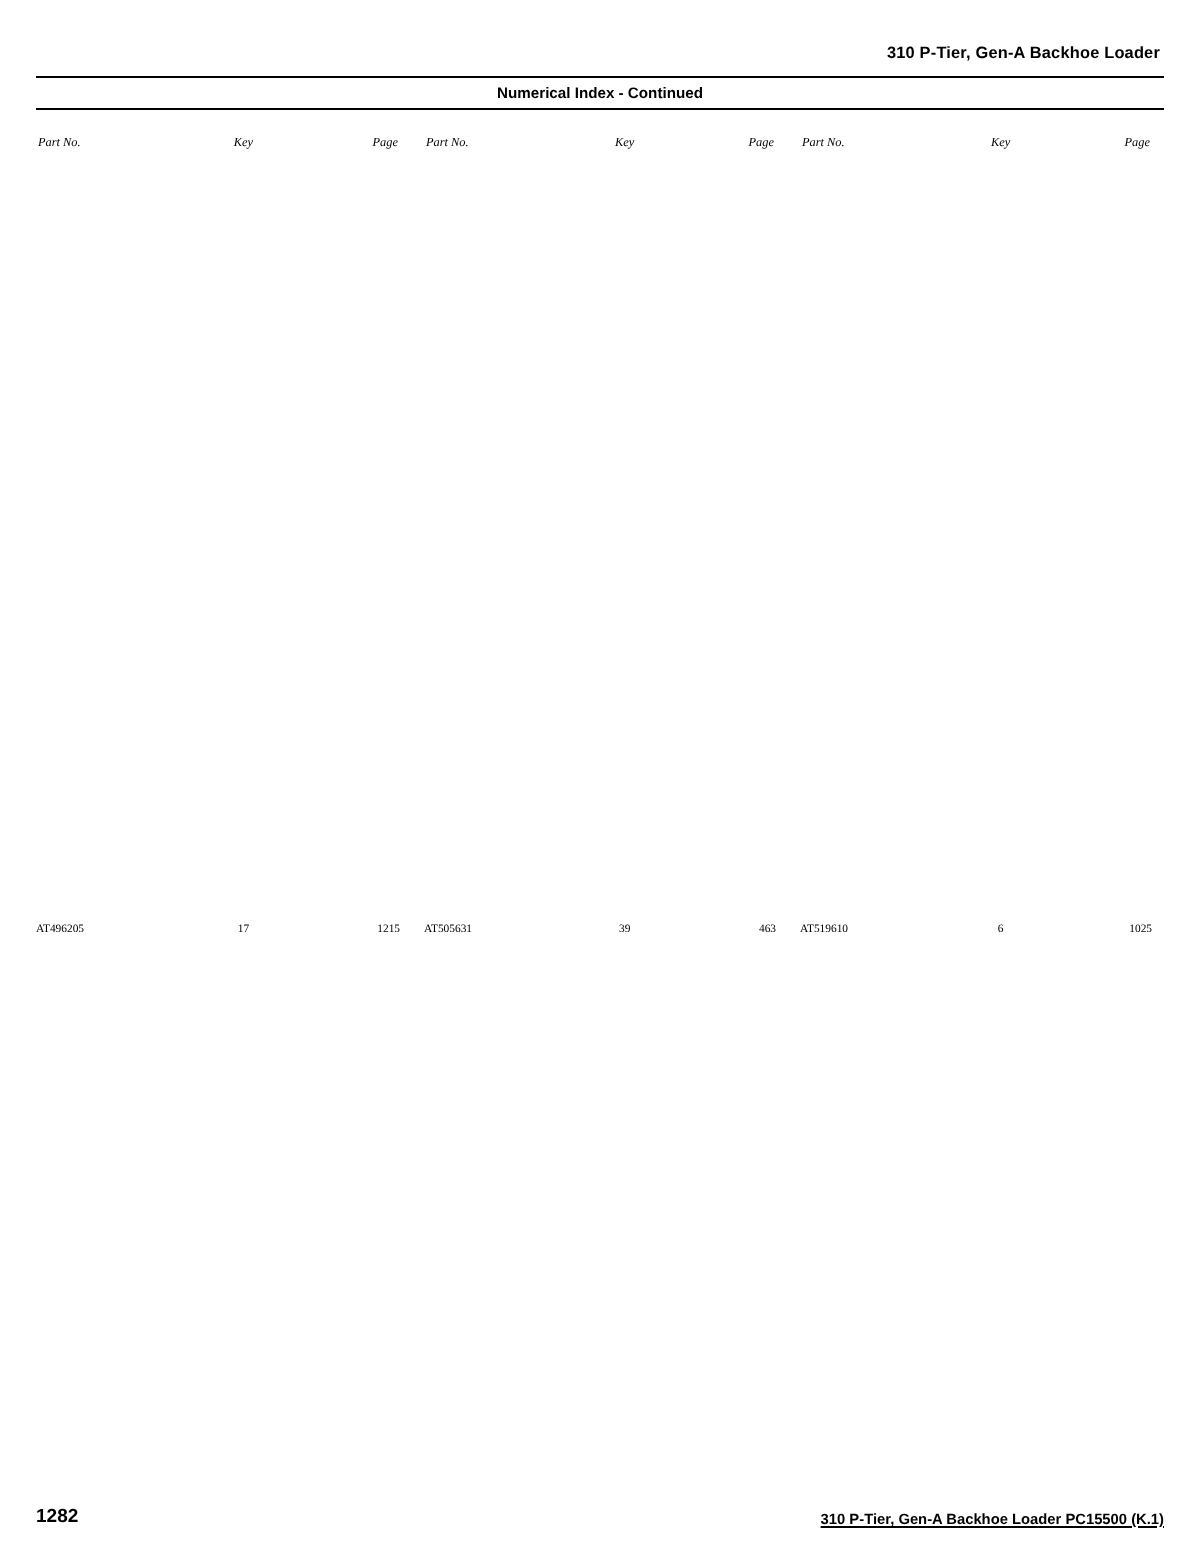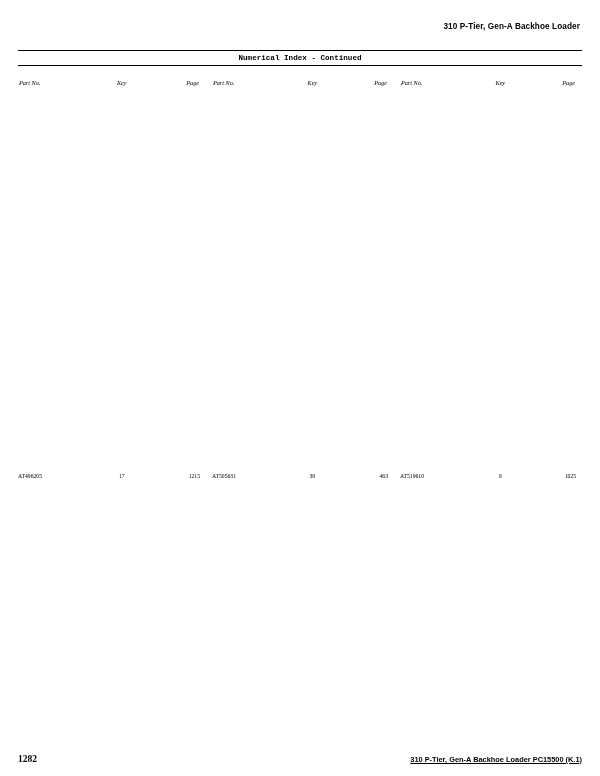--- a/index.html
+++ b/index.html
@@ -21,28 +21,28 @@
     box-sizing: border-box;
     padding: 22px 18px 10px 18px;
     position: relative;
   }
   .doc-header {
     text-align: right;
     font-family: "Liberation Sans", sans-serif;
     font-weight: bold;
     font-size: 8.2px;
     letter-spacing: 0.1px;
-    margin-bottom: 19px;
+    margin-bottom: 7px;
     padding-right: 2px;
   }
   .title-band {
     border-top: 1px solid #000;
     border-bottom: 1px solid #000;
     text-align: center;
-    font-family: Liberation Mono, monospace;
+    font-family: Liberation Sans, sans-serif;
     font-weight: bold;
     font-size: 7.6px;
     padding: 3px 0 3px 0;
     margin-bottom: 12px;
   }
   .columns {
     display: flex;
     flex-direction: row;
     gap: 0px;
     margin-top: 3px;
@@ -100,21 +100,20 @@
     bottom: 12px;
     display: flex;
     justify-content: space-between;
     align-items: flex-end;
     font-family: "Liberation Sans", sans-serif;
     font-size: 7.6px;
     font-weight: bold;
   }
   .footer .pageno {
     font-size: 9.5px;
-    font-family: Liberation Serif, serif;
   }
   .footer .right {
     font-size: 7.4px;
     text-decoration: underline;
   }
 </style>
 </head>
 <body>
 
 <div class="page">

